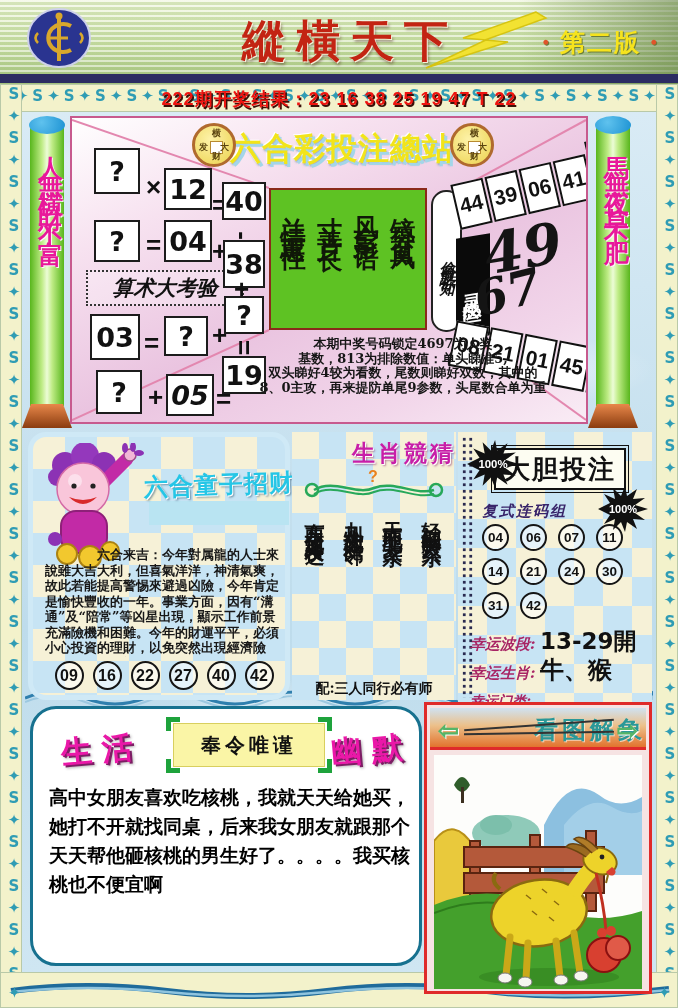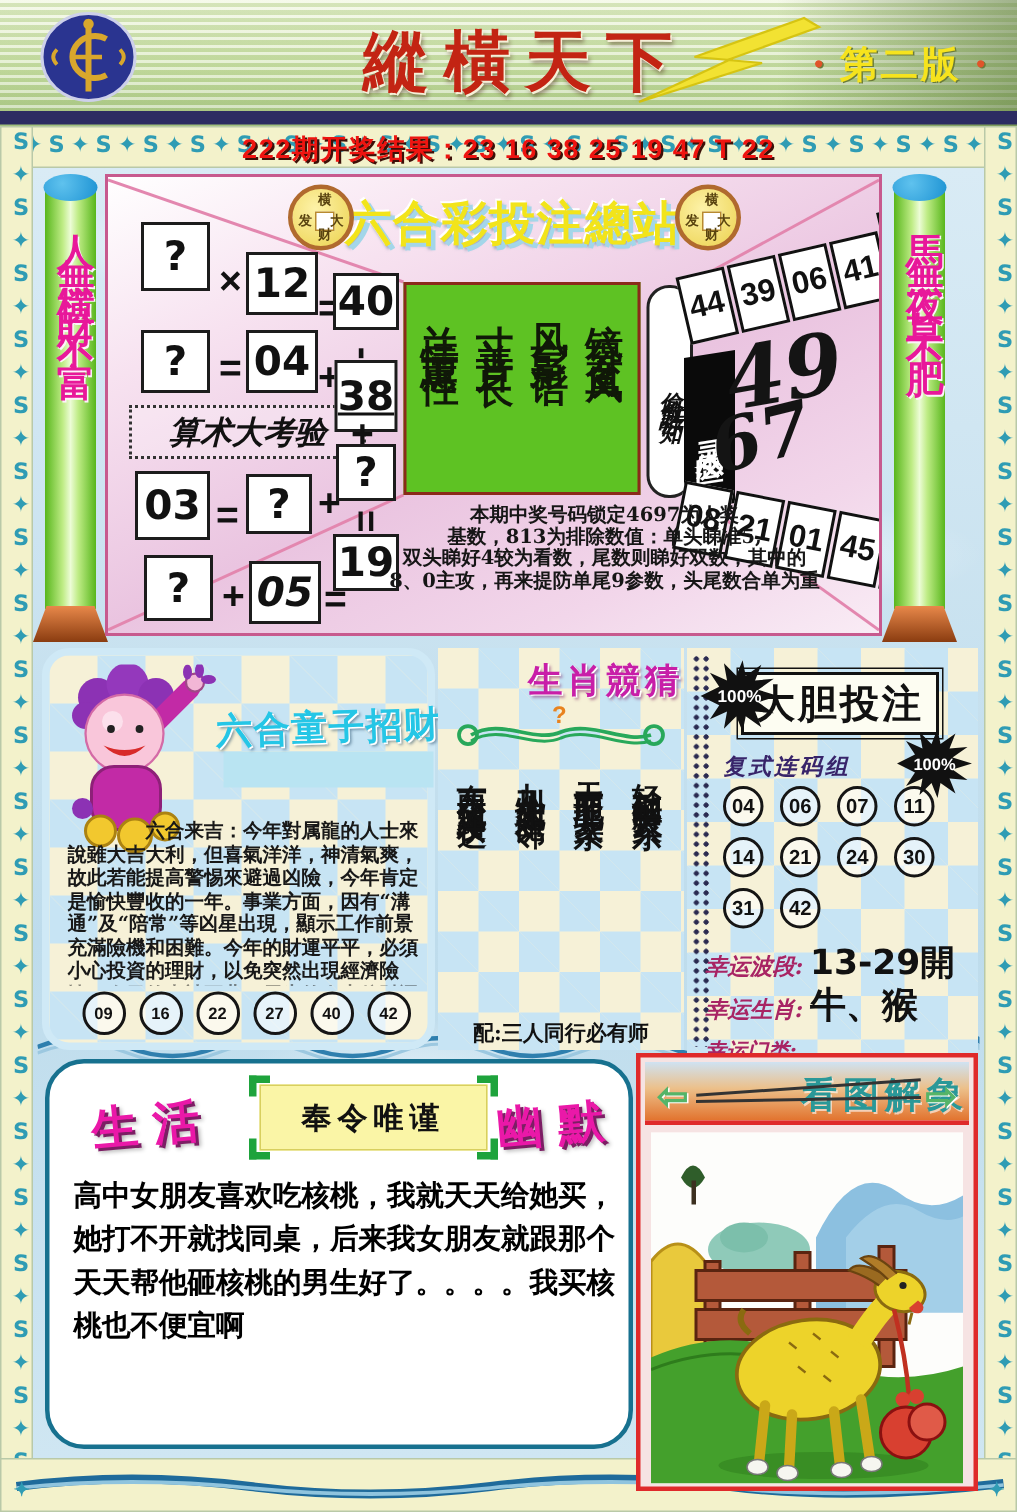--- a/index.html
+++ b/index.html
@@ -119,21 +119,21 @@
     font-size:24px; font-weight:bold; color:#25c6e6; letter-spacing:1px; white-space:nowrap;
     text-shadow:1px 1px 0 #fff, 2px 2px 2px rgba(40,80,110,.55); transform:rotate(-2deg); }
   .boy-body { position:absolute; left:12px; top:110px; width:238px; height:110px;
     font-family:"DejaVu Serif", serif; font-weight:bold; font-size:13px; line-height:15.5px;
     color:#181818; text-indent:52px; overflow:hidden; }
   .num-circle { display:inline-flex; align-items:center; justify-content:center;
     border:2px solid #151515; border-radius:50%; background:rgba(255,255,255,.55);
     font-weight:bold; color:#111; }
   .boy-nums { position:absolute; left:10px; top:224px; width:242px; display:flex; gap:9px;
     justify-content:center; }
-  .boy-nums .num-circle { width:29px; height:29px; font-size:11px; }
+  .boy-nums .num-circle { width:29px; height:29px; font-size:16px; }
 
   .zo-panel { left:292px; top:432px; width:164px; height:268px; background-size:54px 54px;
     background-position:0 0,27px 27px; }
   .zo-title { position:absolute; left:0; top:6px; width:164px; text-align:right; font-size:23px;
     font-weight:bold; color:#c81ea8; letter-spacing:3px; white-space:nowrap;
     text-shadow:1px 1px 0 #fff, 2px 2px 2px rgba(120,20,90,.5); }
   .zo-cols { position:absolute; left:10px; top:74px; width:144px; height:170px; display:flex;
     justify-content:space-between; }
   .zo-col { writing-mode:vertical-rl; text-orientation:upright; font-family:"DejaVu Serif", serif;
     font-weight:bold; font-size:20px; letter-spacing:4px; color:#111; }
@@ -291,21 +291,21 @@
     <span class="mop" style="left:72px; top:210px;">=</span>
     <div class="mbox" style="left:92px; top:198px; width:44px; height:40px;">?</div>
     <span class="mop" style="left:140px; top:202px;">+</span>
     <div class="mbox" style="left:24px; top:252px; width:46px; height:44px;">?</div>
     <span class="mop" style="left:76px; top:264px;">+</span>
     <div class="mbox" style="left:94px; top:256px; width:48px; height:42px;font-style:italic;">05</div>
     <span class="mop" style="left:144px; top:266px;">=</span>
 
     <div class="mbox" style="left:150px; top:64px; width:44px; height:38px;">40</div>
     <span class="mop rot90" style="left:166px; top:102px;">-</span>
-    <div class="mbox" style="left:151px; top:122px; width:42px; height:48px;text-decoration:underline;">38</div>
+    <div class="mbox" style="left:151px; top:122px; width:42px; height:48px;">38</div>
     <span class="mop" style="left:162px; top:156px;">+</span>
     <div class="mbox" style="left:152px; top:178px; width:40px; height:38px;">?</div>
     <span class="mop rot90" style="left:164px; top:214px;">=</span>
     <div class="mbox" style="left:150px; top:238px; width:44px; height:38px;">19</div>
 
     <div class="poem">
       <div class="poem-col">兰情蕙性</div>
       <div class="poem-col">寸善片长</div>
       <div class="poem-col">风言影语</div>
       <div class="poem-col">镜分鸾凤</div>

